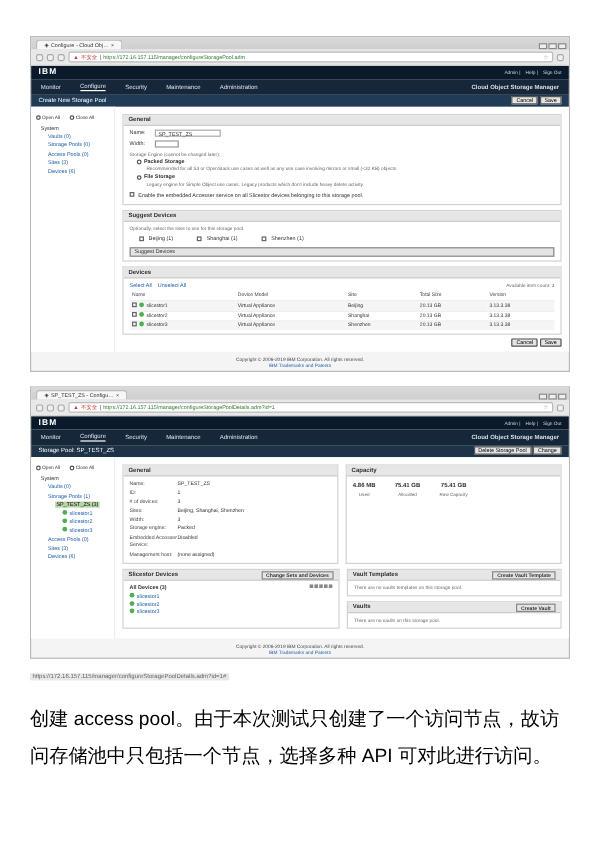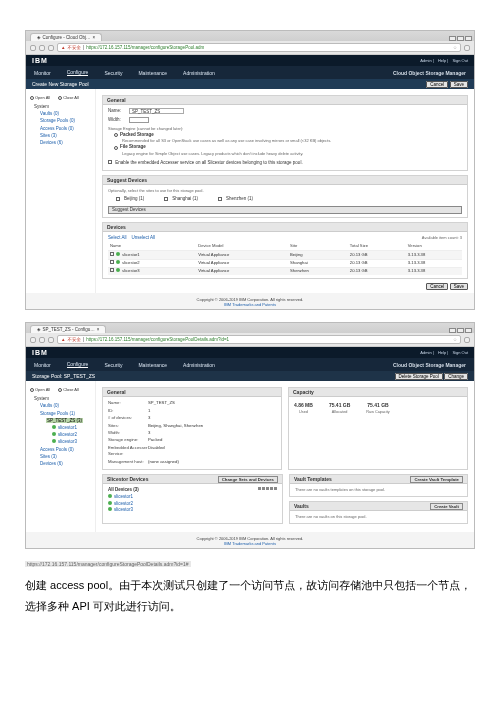--- a/index.html
+++ b/index.html
@@ -185,24 +185,24 @@
   .kv { display:flex; font-size:4.3px; margin-bottom:1px;}
   .kv .k{ width:40px; color:#444;}
   .cap-nums { display:flex; gap:16px; font-size:5px; font-weight:bold; margin-top:2px;}
   .cap-nums div{ text-align:center;}
   .cap-nums .u{ font-size:3.8px; font-weight:normal;color:#666;display:block;}
   .pill {background:#e4e4e4;border:1px solid #888;padding:0 3px;font-size:4.3px;}
   .p-right { float:right; }
   .url-caption { font-size:5px; color:#666; margin: 8px 0 2px 0;}
   .url-caption-bg { background:#e8e8e8; display:inline-block; padding:0 2px;}
   .paragraph {
-    font-size: 11px;
+    font-size: 16px;
     line-height: 1.9;
     color: #000;
-    margin-top: 8px;
+    margin-top: 18px;
   }
   .chk{width:4px;height:4px;border:1px solid #666;display:inline-block;margin-right:2px;}
   .select-mini{border:1px solid #999;width:20px;height:6px;display:inline-block;background:#fff;}
   .flagset{display:flex;gap:1px;margin-left:auto;}
   .flagset span{width:3px;height:3px;background:#888;}
   .prod-name{position:absolute;right:8px;font-size:5px;color:#d4dde7;font-weight:bold;}
   .ibm-nav{position:relative;}
 </style>
 </head>
 <body>

